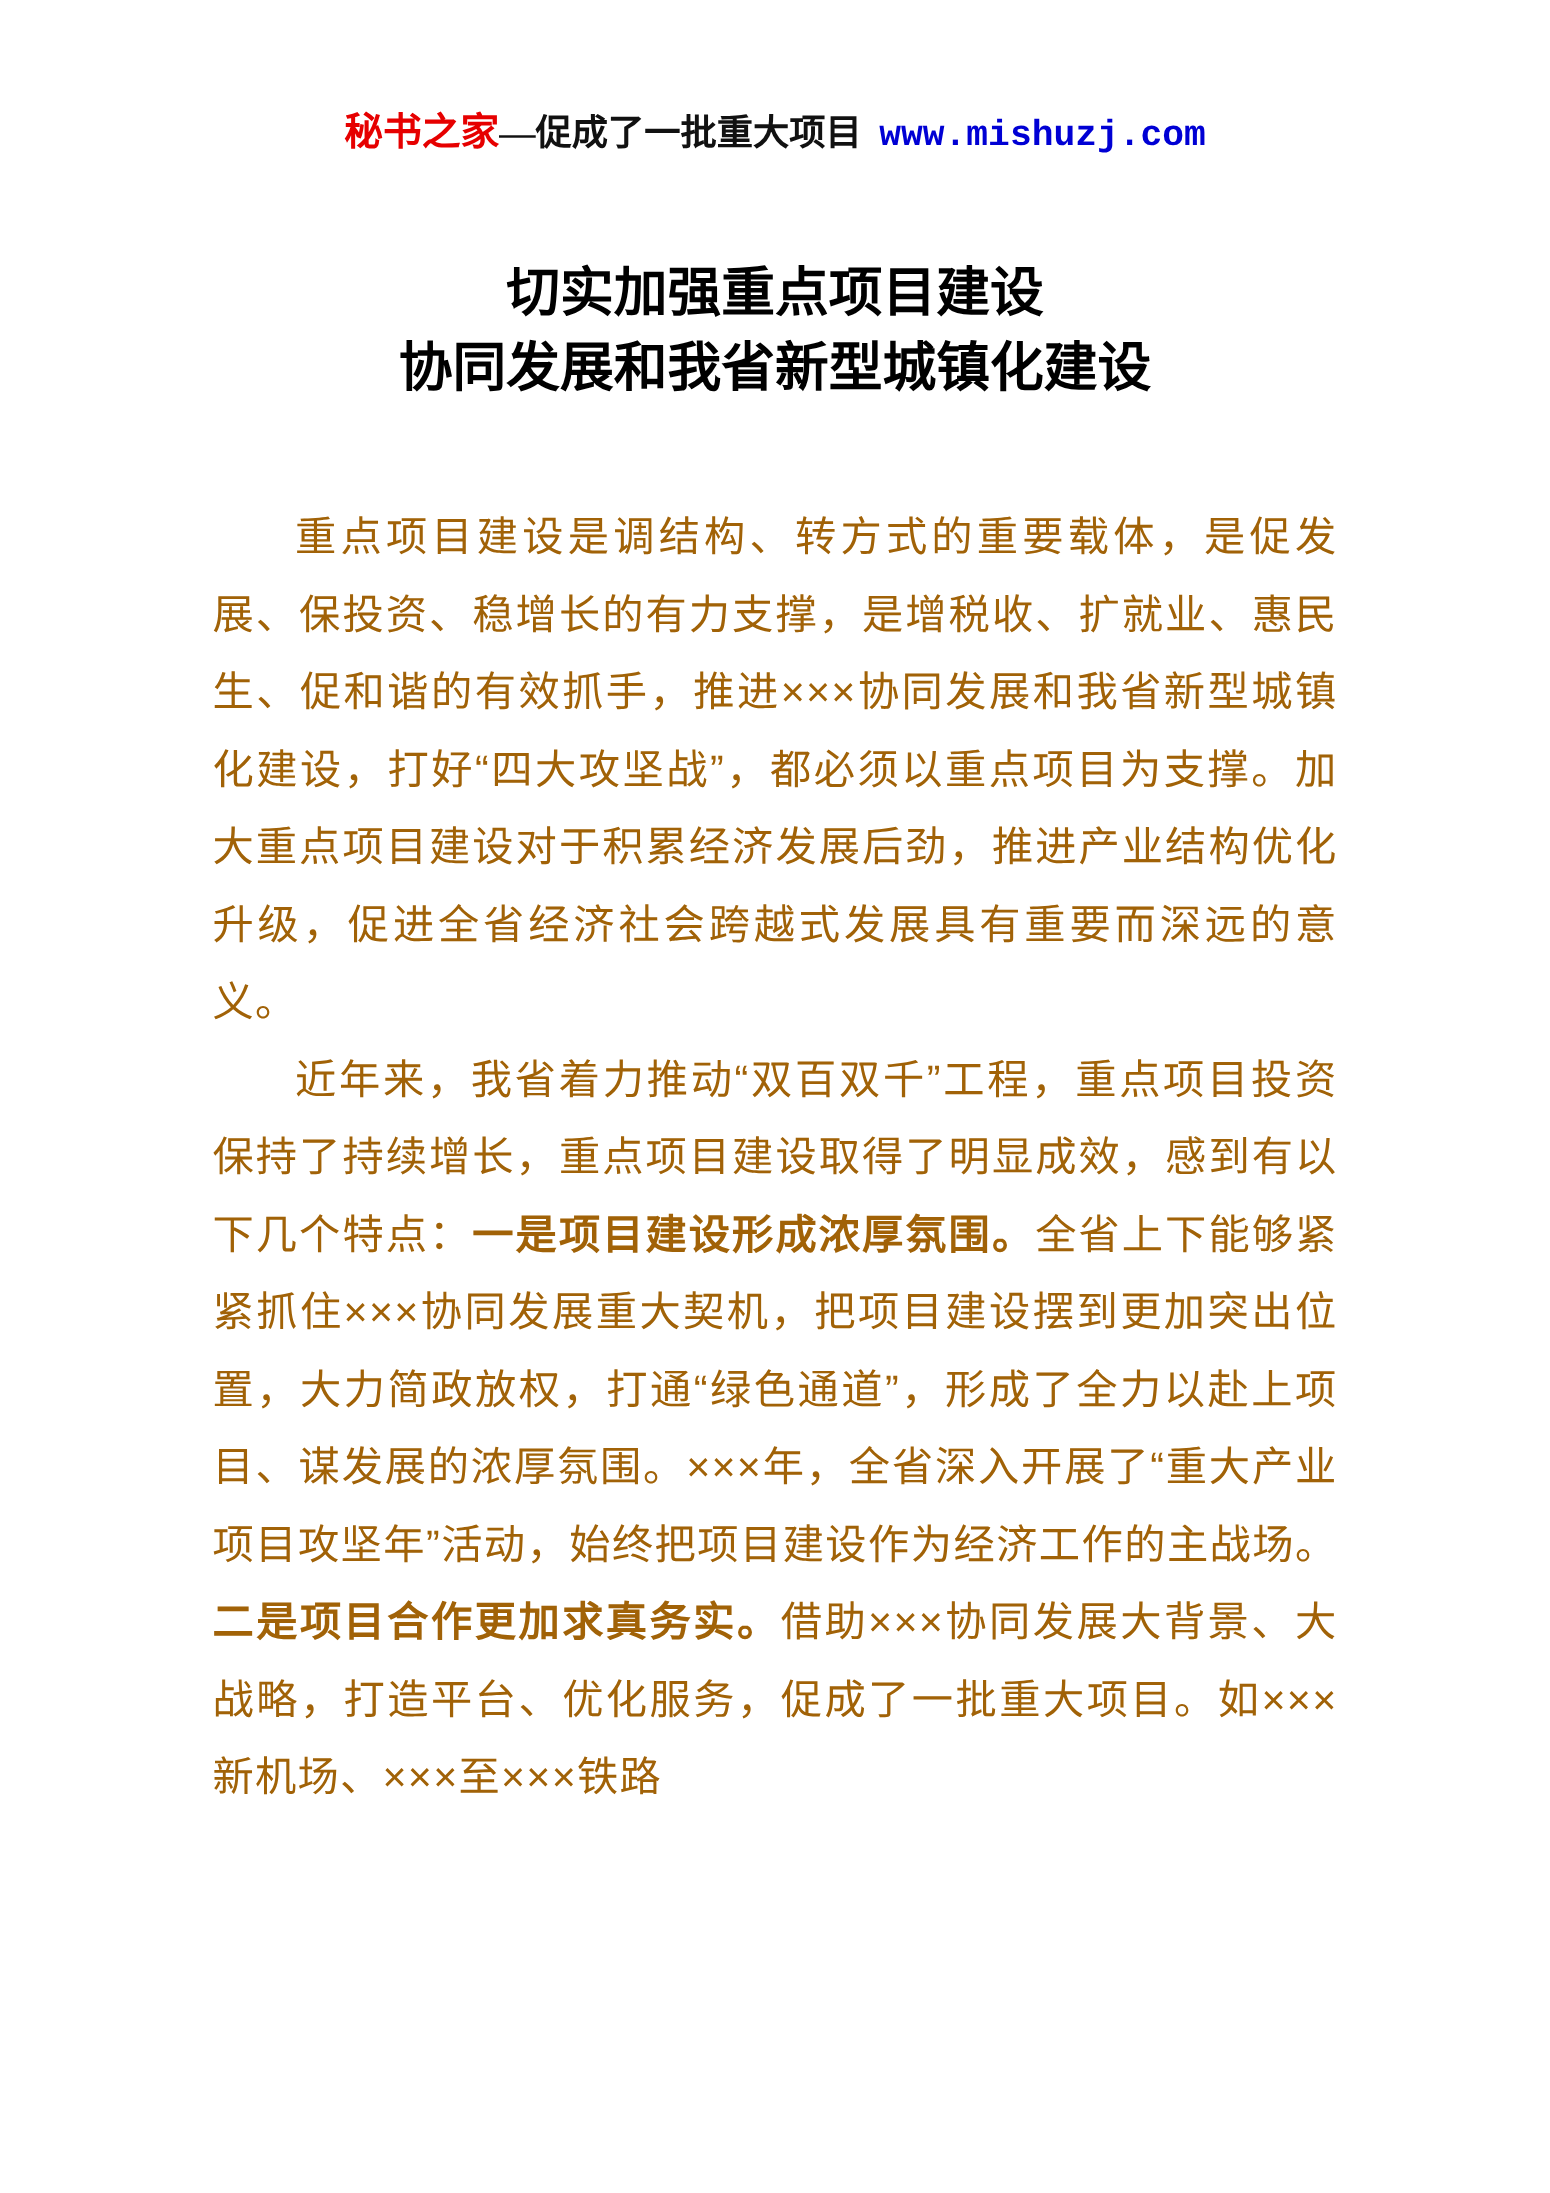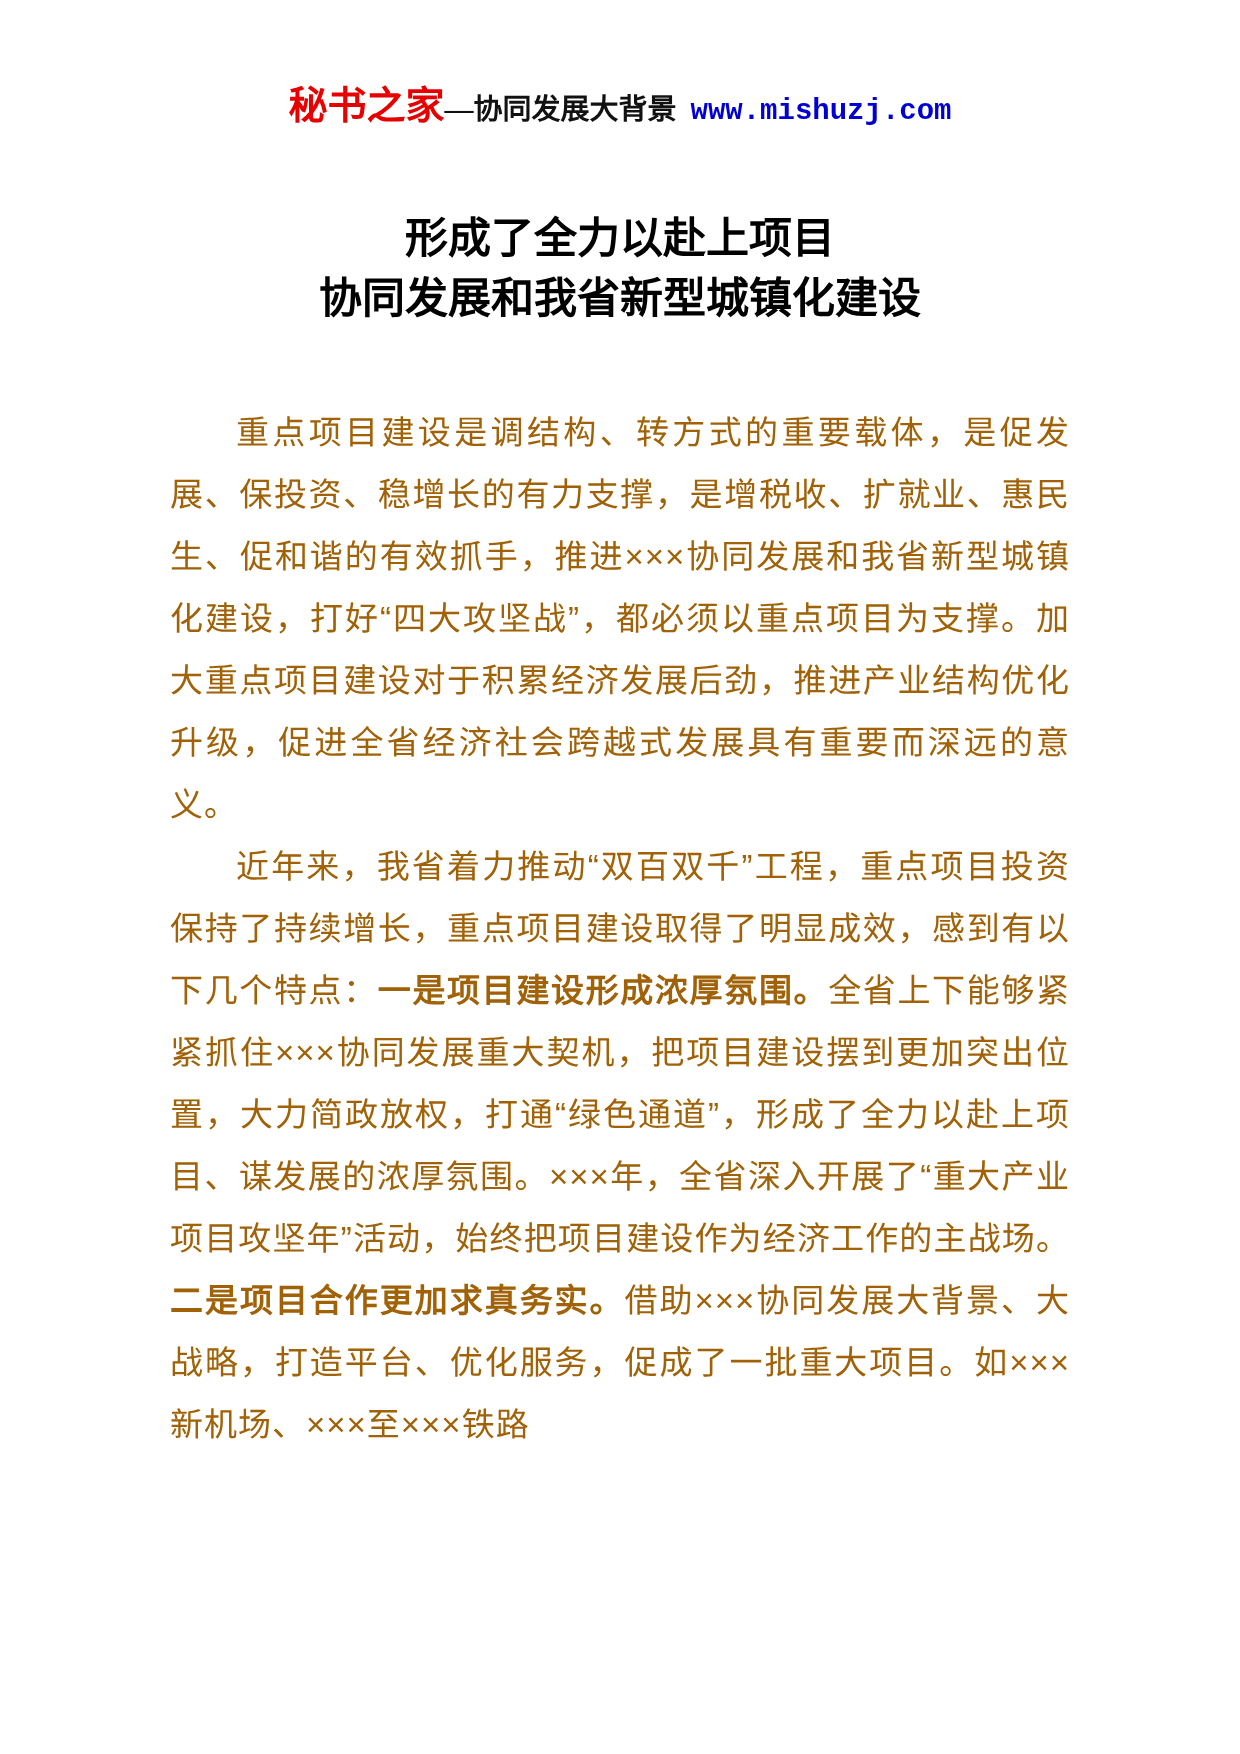--- a/index.html
+++ b/index.html
@@ -20,21 +20,21 @@
     color: #111111;
   }
   .doc-header {
     text-align: center;
     font-size: 29px;
     line-height: 36px;
     white-space: nowrap;
   }
   .doc-header .brand {
     font-weight: bold;
-    font-size: 39px;
+    font-size: 31px;
   }
   .doc-header .dash,
   .doc-header .tagline {
     color: #111111;
     font-weight: bold;
   }
   .doc-header .url {
     text-decoration: none;
     margin-left: 14px;
     font-weight: bold;
@@ -70,25 +70,25 @@
   .doc-body .run.bold {
     font-weight: bold;
   }
 </style>
 </head>
 <body>
 
 <div class="page">
 
   <div class="doc-header">
-    <span class="brand" style="color: rgb(230, 0, 0);">秘书之家</span><span class="dash">—</span><span class="tagline">协同发展大背景</span><a class="url" href="#" style="color: rgb(0, 0, 212);">www.mishuzj.com</a>
+    <span class="brand" style="color: rgb(230, 0, 0);">秘书之家</span><span class="dash">—</span><span class="tagline">促成了一批重大项目</span><a class="url" href="#" style="color: rgb(0, 0, 212);">www.mishuzj.com</a>
   </div>
 
   <h1 class="doc-title">
-    <span class="title-line">形成了全力以赴上项目</span>
+    <span class="title-line">切实加强重点项目建设</span>
     <span class="title-line">协同发展和我省新型城镇化建设</span>
   </h1>
 
   <div class="doc-body">
       <p class="para indent"><span class="run">重点项目建设是调结构、转方式的重要载体，是促发展、保投资、稳增长的有力支撑，是增税收、扩就业、惠民生、促和谐的有效抓手，推进×××协同发展和我省新型城镇化建设，打好“四大攻坚战”，都必须以重点项目为支撑。加大重点项目建设对于积累经济发展后劲，推进产业结构优化升级，促进全省经济社会跨越式发展具有重要而深远的意义。</span></p>
       <p class="para indent"><span class="run">近年来，我省着力推动“双百双千”工程，重点项目投资保持了持续增长，重点项目建设取得了明显成效，感到有以下几个特点：</span><span class="run bold">一是项目建设形成浓厚氛围。</span><span class="run">全省上下能够紧紧抓住×××协同发展重大契机，把项目建设摆到更加突出位置，大力简政放权，打通“绿色通道”，形成了全力以赴上项目、谋发展的浓厚氛围。×××年，全省深入开展了“重大产业项目攻坚年”活动，始终把项目建设作为经济工作的主战场。</span><span class="run bold">二是项目合作更加求真务实。</span><span class="run">借助×××协同发展大背景、大战略，打造平台、优化服务，促成了一批重大项目。如×××新机场、×××至×××铁路</span></p>
     </div>
 
 </div>
 

